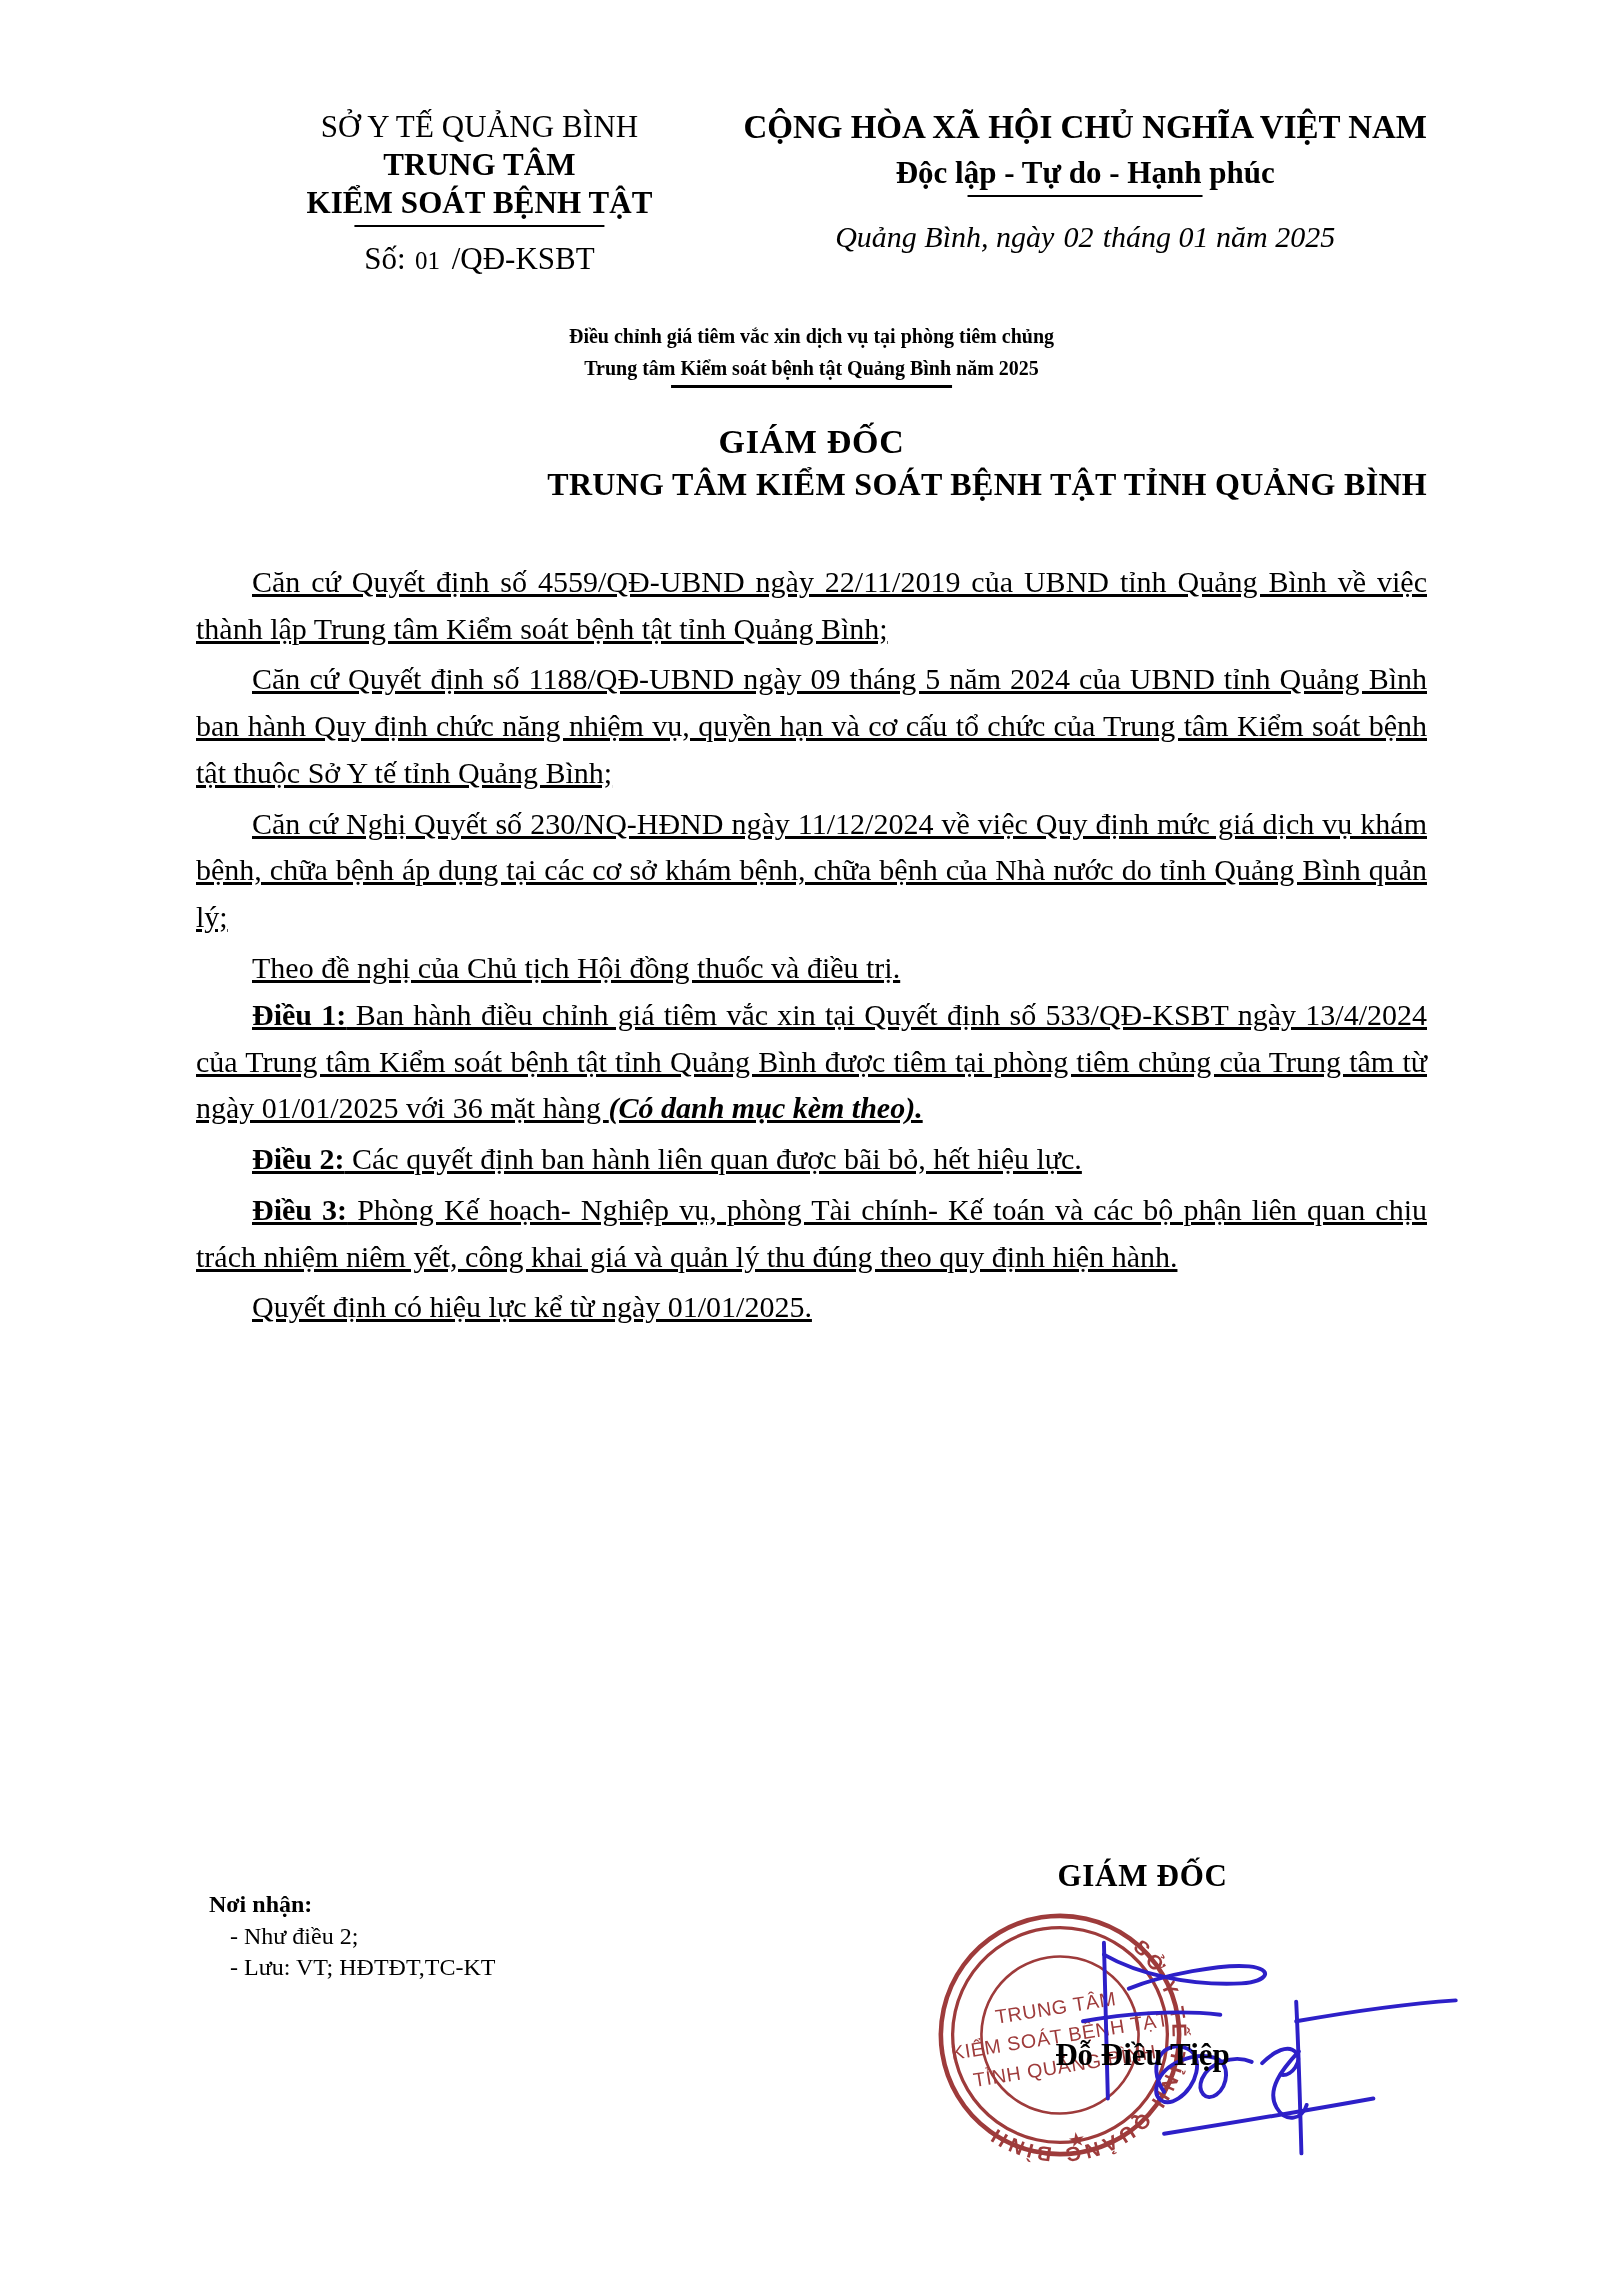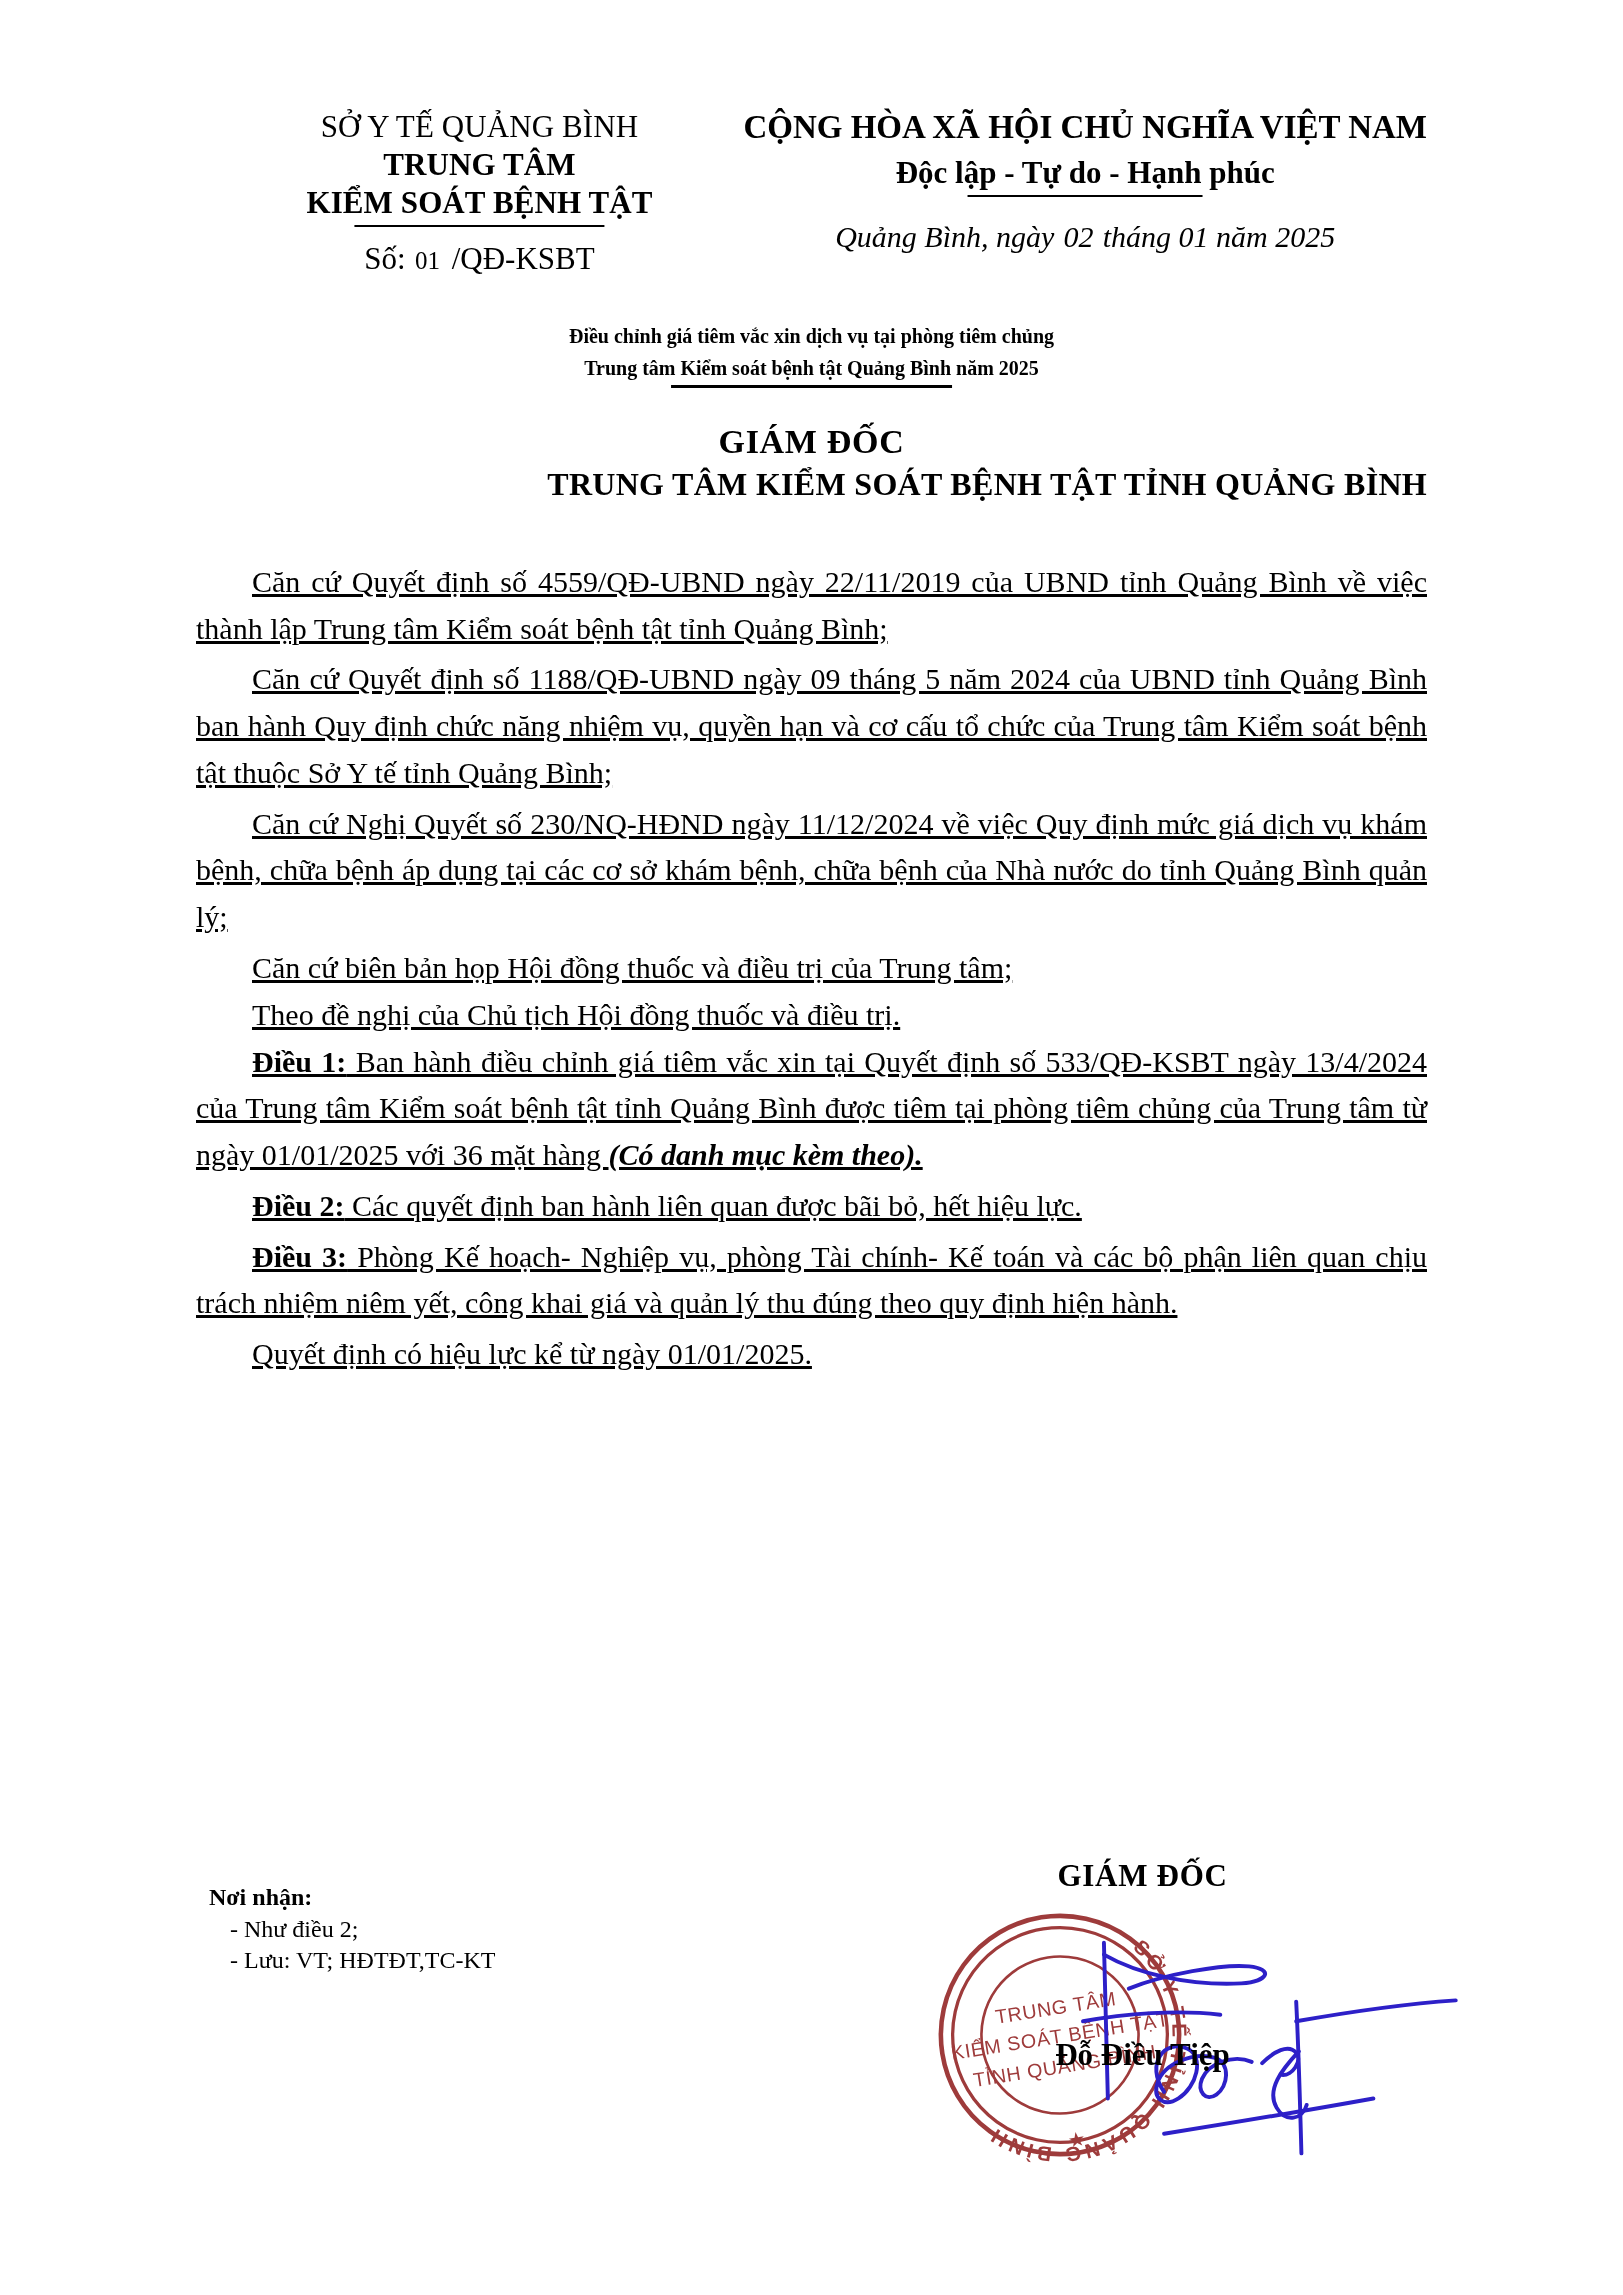--- a/index.html
+++ b/index.html
@@ -155,21 +155,21 @@
   .footer {
     position: absolute;
     left: 196px;
     right: 196px;
     top: 1884px;
     height: 366px;
   }
   .recipients {
     position: absolute;
     left: 13px;
-    top: 0;
+    top: 7px;
   }
   .recip-title {
     font-size: 24px;
     font-weight: bold;
   }
   .recip-item {
     font-size: 24px;
     margin-top: 4.6px;
     padding-left: 21px;
   }
@@ -257,21 +257,20 @@
     </div>
     <div class="signer-role">GIÁM ĐỐC</div>
     <div class="signer-org">TRUNG TÂM KIỂM SOÁT BỆNH TẬT TỈNH QUẢNG BÌNH</div>
   </div>
 
   <div class="body-block">
 
     <p class="para">Căn cứ Quyết định số 4559/QĐ-UBND ngày 22/11/2019 của UBND tỉnh Quảng Bình về việc thành lập Trung tâm Kiểm soát bệnh tật tỉnh Quảng Bình;</p>
     <p class="para">Căn cứ Quyết định số 1188/QĐ-UBND ngày 09 tháng 5 năm 2024 của UBND tỉnh Quảng Bình ban hành Quy định chức năng nhiệm vụ, quyền hạn và cơ cấu tổ chức của Trung tâm Kiểm soát bệnh tật thuộc Sở Y tế tỉnh Quảng Bình;</p>
     <p class="para">Căn cứ Nghị Quyết số 230/NQ-HĐND ngày 11/12/2024 về việc Quy định mức giá dịch vụ khám bệnh, chữa bệnh áp dụng tại các cơ sở khám bệnh, chữa bệnh của Nhà nước do tỉnh Quảng Bình quản lý;</p>
-    <p class="para tight">Căn cứ biên bản họp Hội đồng thuốc và điều trị của Trung tâm;</p>
     <p class="para tight">Theo đề nghị của Chủ tịch Hội đồng thuốc và điều trị.</p>
 
 
     <p class="para"><span class="b">Điều 1:</span><span> Ban hành điều chỉnh giá tiêm vắc xin tại Quyết định số 533/QĐ-KSBT ngày 13/4/2024 của Trung tâm Kiểm soát bệnh tật tỉnh Quảng Bình được tiêm tại phòng tiêm chủng của Trung tâm từ ngày 01/01/2025 với 36 mặt hàng </span><span class="bi">(Có danh mục kèm theo).</span></p>
 
     <p class="para"><span class="b">Điều 2:</span><span> Các quyết định ban hành liên quan được bãi bỏ, hết hiệu lực.</span></p>
 
     <p class="para"><span class="b">Điều 3:</span><span> Phòng Kế hoạch- Nghiệp vụ, phòng Tài chính- Kế toán và các  bộ phận liên quan chịu trách nhiệm niêm yết, công khai giá và quản lý thu đúng theo quy định hiện hành.</span></p>
 
     <p class="para">Quyết định có hiệu lực kể từ ngày 01/01/2025.</p>

